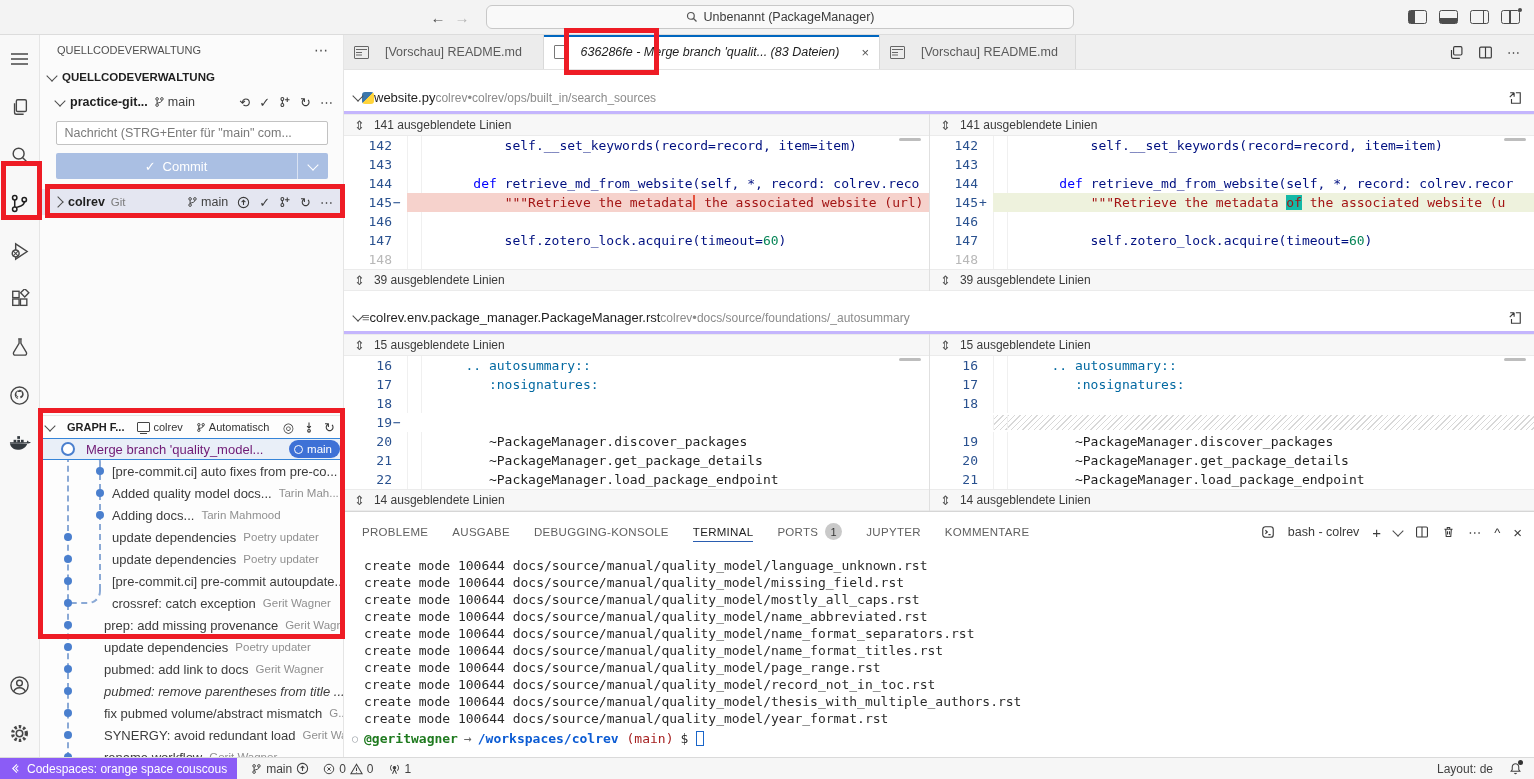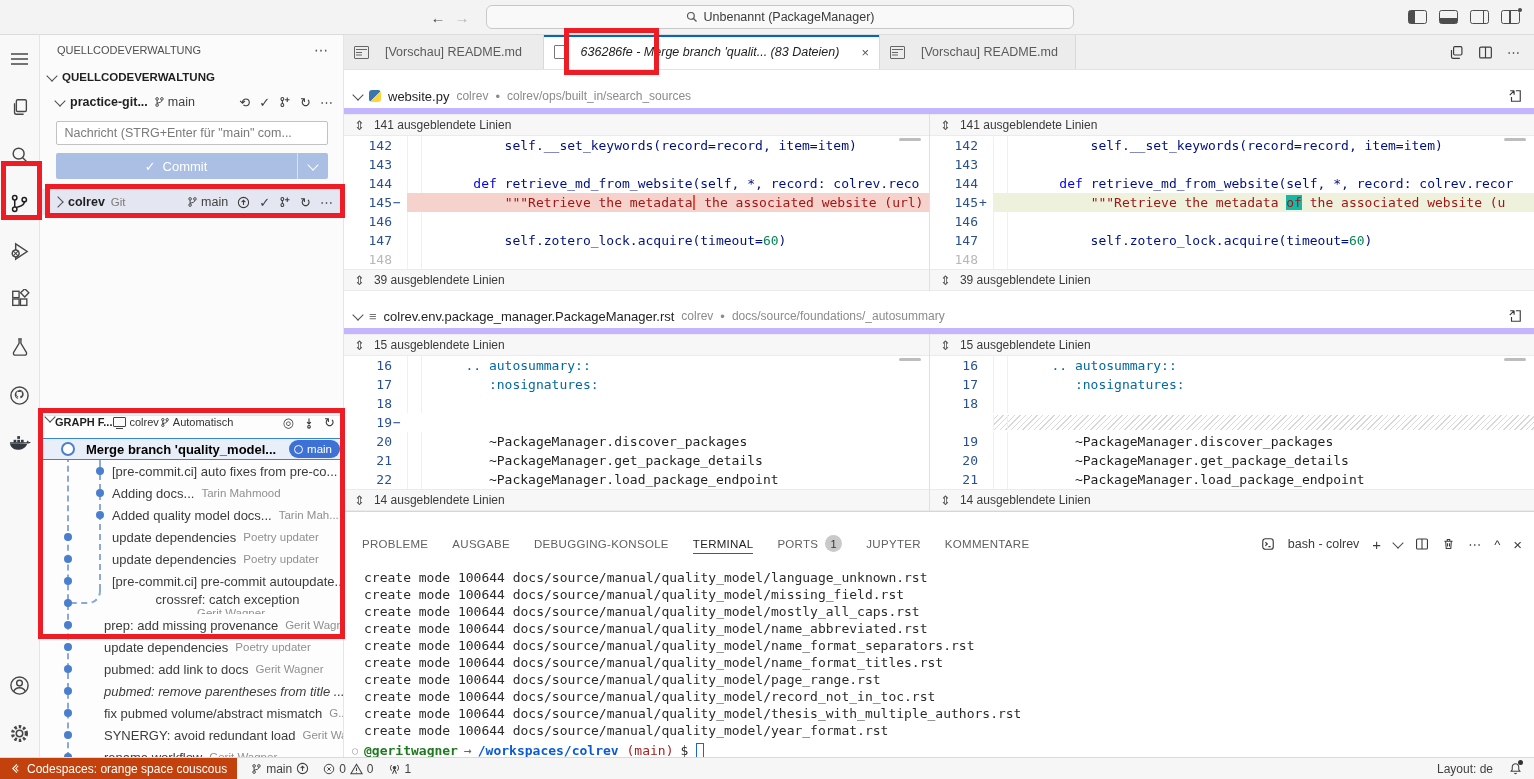--- a/index.html
+++ b/index.html
@@ -41,36 +41,36 @@
   .msg-input{display:block;width:254px;margin:6px auto 0;height:22px;border:1px solid #c2c2c2;border-radius:2px;font-size:12.5px;padding:0 8px;color:#555;background:#fff;font-family:"Liberation Sans",sans-serif}
   .msg-input::placeholder{color:#7a7a7a}
   .commit-btn{width:272px;margin:8px auto 0;height:26px;background:#aabfe3;border-radius:2px;display:flex;color:#fff;overflow:hidden}
   .cb-main{flex:1;display:flex;align-items:center;justify-content:center;gap:7px;font-size:13px;border-right:1px solid rgba(255,255,255,.55)}
   .cb-drop{width:30px;display:flex;align-items:center;justify-content:center}
   .cb-drop .chev{border-color:#fff}
   .colrev-row{height:26px;margin-top:10px;background:#e4e6f1;display:flex;align-items:center;gap:6px;padding-left:14px;font-size:12.5px}
   .scm-lab{color:#7c7c7c;font-size:11.5px}
   
   .graph-section{position:absolute;left:0;right:0;top:380px;bottom:0;background:#fdfdfd}
-  .graph-header{height:22px;display:flex;align-items:flex-start;gap:1px;padding:0 8px 0 6px;font-size:11px;border-top:1px solid #e5e5e5;color:#333}
+  .graph-header{height:22px;display:flex;align-items:center;gap:13px;padding:0 8px 0 6px;font-size:11px;border-top:1px solid #e5e5e5;color:#333}
   .gh-title{font-weight:bold;font-size:11px;color:#1f1f1f}
   .gh-item{display:flex;align-items:center;gap:3px}
   .gh-icons{margin-left:auto;display:flex;align-items:center;gap:9px;font-size:12px}
   .repo-icon{width:11px;height:8px;border:1.3px solid #444;border-radius:1px;position:relative}
   .repo-icon::after{content:"";position:absolute;left:2px;right:2px;bottom:-3px;height:1.3px;background:#444}
   .commits{position:relative;height:calc(100% - 22px);overflow:hidden;font-size:13px}
   .gline{position:absolute;border-left:2px dashed #8aa9d6;width:0;z-index:0}
   .gl1{left:27px;top:18px;bottom:0}
   .gl2{left:59px;top:26px;height:126px}
   .gcurve{position:absolute;z-index:0}
   .gc-top{left:33px;top:11px;width:26px;height:15px;border-top:2px dashed #8aa9d6;border-right:2px dashed #8aa9d6;border-top-right-radius:13px}
   .gc-bot{left:30px;top:150px;width:29px;height:14px;border-bottom:2px dashed #8aa9d6;border-right:2px dashed #8aa9d6;border-bottom-right-radius:13px}
   .commit{height:22px;display:flex;align-items:center;position:relative;z-index:1;white-space:nowrap;overflow:hidden}
   .commit.sel{background:#e9eff8;outline:1px solid #3584d8;outline-offset:-1px}
-  .commit.sel .cmsg{font-weight:bold;color:#000000}
+  .commit.sel .cmsg{font-weight:normal;color:#701a75}
   .gdot{position:absolute;top:7px;width:8px;height:8px;border-radius:50%;background:#4a7fce}
   .gdot.l1{left:24px}.gdot.l2{left:56px}
   .mdot{position:absolute;left:21px;top:4px;width:10px;height:10px;border:2.6px solid #4a7fce;background:#fff;border-radius:50%}
   .cmsg{color:#3c3c3c}
   .cauth{color:#909090;font-size:11.5px;margin-left:7px}
   .badge{position:absolute;right:3px;top:2px;height:18px;background:#3e71d6;color:#fff;border-radius:9px;
          display:flex;align-items:center;gap:4px;padding:0 8px 0 5px;font-size:11.5px;font-weight:normal}
   .badge .ring{width:7px;height:7px;border:1.6px solid #fff;border-radius:50%;display:inline-block}
   
   .editor{flex:1;display:flex;flex-direction:column;background:#fff;min-width:0}
@@ -80,21 +80,21 @@
   .tab.active::before{content:"";position:absolute;top:0;left:0;right:0;height:2px;background:#0066bf}
   .tab .close{margin-left:6px;font-size:13px;color:#555;font-style:normal}
   .tab-actions{margin-left:auto;display:flex;align-items:center;gap:14px;padding-right:14px;color:#3b3b3b}
   .prev-icon{width:13px;height:11px;border:1.3px solid #666;border-radius:1px;position:relative}
   .prev-icon::before{content:"";position:absolute;left:1px;right:1px;top:2px;height:1.2px;background:#666}
   .prev-icon::after{content:"";position:absolute;left:1px;width:6px;top:5px;height:1.2px;background:#666;box-shadow:0 2.5px 0 #666}
   .file-icon{width:10px;height:12px;border:1.3px solid #777;border-radius:1px}
   
   .diffsec{flex:none}
   .d1{margin-top:14px}.d2{margin-top:13px}
-  .diff-header{height:30px;display:flex;align-items:center;gap:7px;padding:0 12px 0 10px;font-size:13px;border-bottom:6px solid #c4b5fd;box-sizing:border-box}
+  .diff-header{height:30px;display:flex;align-items:center;padding:0 12px 0 10px;font-size:13px;border-bottom:3px solid #c4b5fd;box-sizing:border-box}
   .fname{color:#1f1f1f}
   .fmeta{color:#8b8b8b;font-size:12px}
   .dot-sep{color:#8b8b8b}
   .hdr-right{margin-left:auto;color:#3b3b3b}
   .pyicon{width:12px;height:12px;border-radius:3px;background:linear-gradient(135deg,#3a76ab 50%,#ffd43b 50%)}
   .rsticon{color:#777;font-size:13px;font-weight:bold;line-height:1}
   .panes{display:flex}
   .pane{width:586px;flex:none;border-right:1px solid #e0e0e0;box-sizing:border-box;position:relative;overflow:hidden}
   .pane.rp{width:604px;border-right:none}
   .fold{height:22px;display:flex;align-items:center;gap:9px;background:#f7f7f7;border-top:1px solid #ebebeb;border-bottom:1px solid #ebebeb;font-size:12px;color:#3b3b3b;padding-left:10px;box-sizing:border-box}
@@ -111,38 +111,38 @@
   .cl.add .rest{background:#eef2dd}
   .cl.del .gut,.cl.add .gut{border-color:transparent}
   .cl.hatch .rest{background:repeating-linear-gradient(135deg,#ffffff 0 3px,#d8d8d8 3px 4px);margin:2px 0}
   .tok.d{color:#1f1f1f}.tok.v{color:#001080}.tok.k{color:#0000ff}.tok.s{color:#a31515}
   .tok.n{color:#098658}.tok.p{color:#0369a1}
   .tok.bar{border-left:2px solid #e5533d;margin:0 1px}
   .tok.addw{background:#14b8a6;color:#a31515}
   .hdash{position:absolute;top:24px;right:8px;width:22px;height:3px;background:#bdbdbd;border-radius:2px}
   
   .panel{flex:1;border-top:1px solid #d6d6d6;display:flex;flex-direction:column;min-height:0}
-  .panel-header{height:40px;flex:none;display:flex;align-items:center;padding:12px 12px 0 18px}
+  .panel-header{height:40px;flex:none;display:flex;align-items:center;padding:0 12px 0 18px}
   .ptab{font-size:11.5px;letter-spacing:.3px;color:#616161;margin-right:24px;padding:3px 0;display:flex;align-items:center;gap:7px;border-bottom:1.5px solid transparent}
   .ptab.active{color:#1f1f1f;border-bottom-color:#2a5db0}
   .pbadge{background:#c9c9c9;color:#333;border-radius:50%;width:17px;height:17px;display:inline-flex;align-items:center;justify-content:center;font-size:11px}
   .panel-right{margin-left:auto;display:flex;align-items:center;gap:13px;font-size:12.5px;color:#3b3b3b}
   .terminal{flex:1;font-family:"DejaVu Sans Mono",monospace;font-size:13px;line-height:17px;padding:5px 0 0 20px;color:#2b2b2b;overflow:hidden}
   .tline{white-space:pre}
   .prompt{margin-top:3px;white-space:pre;display:flex;align-items:center}
   .p-ind{color:#9aa0a6;font-size:10px;margin:0 6px 0 -12px}
   .p-user{color:#1f7a1f;font-weight:bold}
   .p-arrow{color:#666;margin:0 6px}
   .p-cwd{color:#0b5bd3;font-weight:bold}
   .p-branch{color:#a62121}
   .p-dollar{margin-left:7px}
   .cursor{display:inline-block;width:8px;height:15px;border:1.5px solid #1a66c9;margin-left:8px;box-sizing:border-box}
   
   .statusbar{height:22px;background:#f6f6f6;border-top:1px solid #dadada;display:flex;align-items:center;font-size:12px;color:#424242;box-sizing:border-box}
-  .sb-remote{height:100%;background:#c2410c;color:#fff;display:flex;align-items:center;gap:6px;padding:0 10px;box-sizing:border-box}
+  .sb-remote{height:100%;background:#8b5cf6;color:#fff;display:flex;align-items:center;gap:6px;padding:0 10px;box-sizing:border-box}
   .sb-item{display:flex;align-items:center;gap:4px;margin-left:14px}
   .sb-right{margin-left:auto;display:flex;align-items:center;gap:16px;padding-right:12px}
   .belldot{position:relative}
   .belldot::after{content:"";position:absolute;right:-1px;top:-2px;width:5px;height:5px;border-radius:50%;background:#333}
   
   .anno{position:absolute;border:5px solid #ee1c25;box-sizing:border-box;pointer-events:none;z-index:50}
   .a1{left:1px;top:161px;width:41px;height:59px}
   .a2{left:45px;top:184px;width:300px;height:34px}
   .a3{left:564px;top:28px;width:95px;height:47px}
   .a4{left:38px;top:408px;width:307px;height:231px}
@@ -369,43 +369,43 @@
                 <span class="ring"></span>
                 <span>main</span>
               </span>
             </div>
             <div class="commit" style="padding-left: 72px;">
               <span class="gdot l2"></span>
               <span class="cmsg">[pre-commit.ci] auto fixes from pre-co...</span>
             </div>
             <div class="commit" style="padding-left: 72px;">
               <span class="gdot l2"></span>
+              <span class="cmsg">Added quality model docs...</span>
+              <span class="cauth">Tarin Mah...</span>
+            </div>
+            <div class="commit" style="padding-left: 72px;">
+              <span class="gdot l2"></span>
               <span class="cmsg">Adding docs...</span>
               <span class="cauth">Tarin Mahmood</span>
             </div>
             <div class="commit" style="padding-left: 72px;">
-              <span class="gdot l2"></span>
-              <span class="cmsg">Added quality model docs...</span>
-              <span class="cauth">Tarin Mah...</span>
-            </div>
-            <div class="commit" style="padding-left: 72px;">
               <span class="gdot l1"></span>
               <span class="cmsg">update dependencies</span>
               <span class="cauth">Poetry updater</span>
             </div>
             <div class="commit" style="padding-left: 72px;">
               <span class="gdot l1"></span>
               <span class="cmsg">update dependencies</span>
               <span class="cauth">Poetry updater</span>
             </div>
             <div class="commit" style="padding-left: 72px;">
               <span class="gdot l1"></span>
               <span class="cmsg">[pre-commit.ci] pre-commit autoupdate...</span>
             </div>
-            <div class="commit" style="padding-left: 72px; flex-direction: column;">
+            <div class="commit" style="padding-left: 72px;">
               <span class="gdot l1"></span>
               <span class="cmsg">crossref: catch exception</span>
               <span class="cauth">Gerit Wagner</span>
             </div>
             <div class="commit" style="padding-left: 64px;">
               <span class="gdot l1"></span>
               <span class="cmsg">prep: add missing provenance</span>
               <span class="cauth">Gerit Wagner</span>
             </div>
             <div class="commit" style="padding-left: 64px;">

